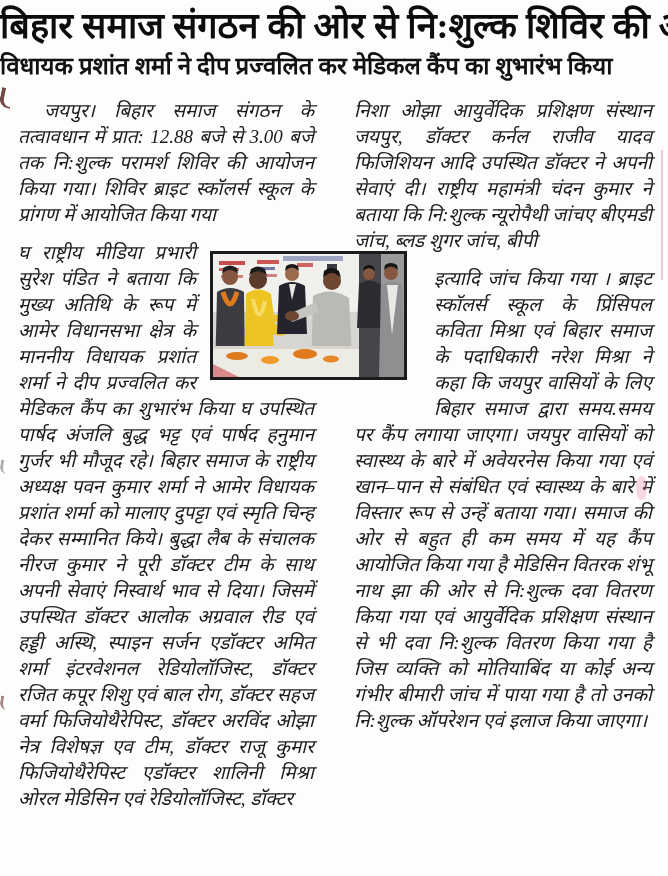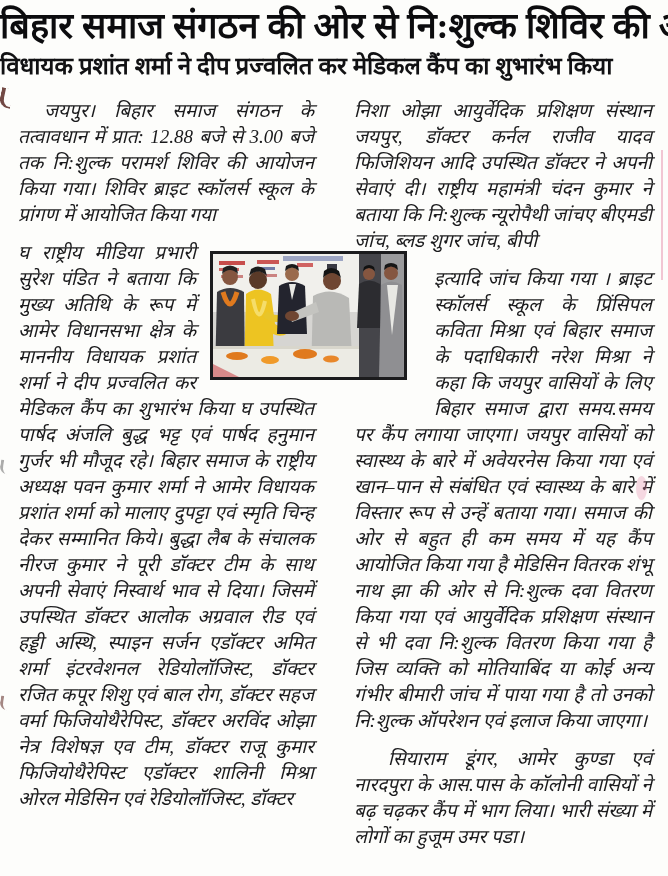--- a/index.html
+++ b/index.html
@@ -68,21 +68,20 @@
   <div class="subheadline">विधायक प्रशांत शर्मा ने दीप प्रज्वलित कर मेडिकल कैंप का शुभारंभ किया</div>
 
   <div class="col col-left">
     <p class="para p-first"><span>जयपुर। बिहार समाज संगठन के तत्वावधान में प्रात: 12.88 बजे से 3.00 बजे तक नि:शुल्क परामर्श शिविर की आयोजन किया गया। शिविर ब्राइट स्कॉलर्स स्कूल के प्रांगण में आयोजित किया गया</span></p>
     <p class="para"><span class="spacer-r"></span><span>घ राष्ट्रीय मीडिया प्रभारी सुरेश पंडित ने बताया कि मुख्य अतिथि के रूप में आमेर विधानसभा क्षेत्र के माननीय विधायक प्रशांत शर्मा ने दीप प्रज्वलित कर मेडिकल कैंप का शुभारंभ किया घ उपस्थित पार्षद अंजलि बुद्ध भट्ट एवं पार्षद हनुमान गुर्जर भी मौजूद रहे। बिहार समाज के राष्ट्रीय अध्यक्ष पवन कुमार शर्मा ने आमेर विधायक प्रशांत शर्मा को मालाए दुपट्टा एवं स्मृति चिन्ह देकर सम्मानित किये। बुद्धा लैब के संचालक नीरज कुमार ने पूरी डॉक्टर टीम के साथ अपनी सेवाएं निस्वार्थ भाव से दिया। जिसमें उपस्थित डॉक्टर आलोक अग्रवाल रीड एवं हड्डी अस्थि, स्पाइन सर्जन एडॉक्टर अमित शर्मा इंटरवेशनल रेडियोलॉजिस्ट, डॉक्टर रजित कपूर शिशु एवं बाल रोग, डॉक्टर सहज वर्मा फिजियोथैरेपिस्ट, डॉक्टर अरविंद ओझा नेत्र विशेषज्ञ एव टीम, डॉक्टर राजू कुमार फिजियोथैरेपिस्ट एडॉक्टर शालिनी मिश्रा ओरल मेडिसिन एवं रेडियोलॉजिस्ट, डॉक्टर</span></p>
   </div>
 
   <div class="col col-right">
     <p class="para"><span>निशा ओझा आयुर्वेदिक प्रशिक्षण संस्थान जयपुर, डॉक्टर कर्नल राजीव यादव फिजिशियन आदि उपस्थित डॉक्टर ने अपनी सेवाएं दी। राष्ट्रीय महामंत्री चंदन कुमार ने बताया कि नि:शुल्क न्यूरोपैथी जांचए बीएमडी जांच, ब्लड शुगर जांच, बीपी</span></p>
     <p class="para"><span class="spacer-l"></span><span>इत्यादि जांच किया गया । ब्राइट स्कॉलर्स स्कूल के प्रिंसिपल कविता मिश्रा एवं बिहार समाज के पदाधिकारी नरेश मिश्रा ने कहा कि जयपुर वासियों के लिए बिहार समाज द्वारा समय.समय पर कैंप लगाया जाएगा। जयपुर वासियों को स्वास्थ्य के बारे में अवेयरनेस किया गया एवं खान–पान से संबंधित एवं स्वास्थ्य के बारे में विस्तार रूप से उन्हें बताया गया। समाज की ओर से बहुत ही कम समय में यह कैंप आयोजित किया गया है मेडिसिन वितरक शंभू नाथ झा की ओर से नि:शुल्क दवा वितरण किया गया एवं आयुर्वेदिक प्रशिक्षण संस्थान से भी दवा नि:शुल्क वितरण किया गया है जिस व्यक्ति को मोतियाबिंद या कोई अन्य गंभीर बीमारी जांच में पाया गया है तो उनको नि:शुल्क ऑपरेशन एवं इलाज किया जाएगा।</span></p>
-    <p class="para p-indent"><span>सियाराम डूंगर, आमेर कुण्डा एवं नारदपुरा के आस.पास के कॉलोनी वासियों ने बढ़ चढ़कर कैंप में भाग लिया। भारी संख्या में लोगों का हुजूम उमर पडा।</span></p>
   </div>
 
   <div class="photo">
     <svg width="191" height="123" viewBox="0 0 191 123">
 
       <rect x="0" y="0" width="191" height="123" fill="#d6d5d2"></rect>
       <rect x="0" y="0" width="150" height="58" fill="#f1f0ec"></rect>
 
       <rect x="6" y="7" width="26" height="4" fill="#c03030" opacity=".85"></rect>
       <rect x="6" y="14" width="20" height="3" fill="#c03030" opacity=".7"></rect>

